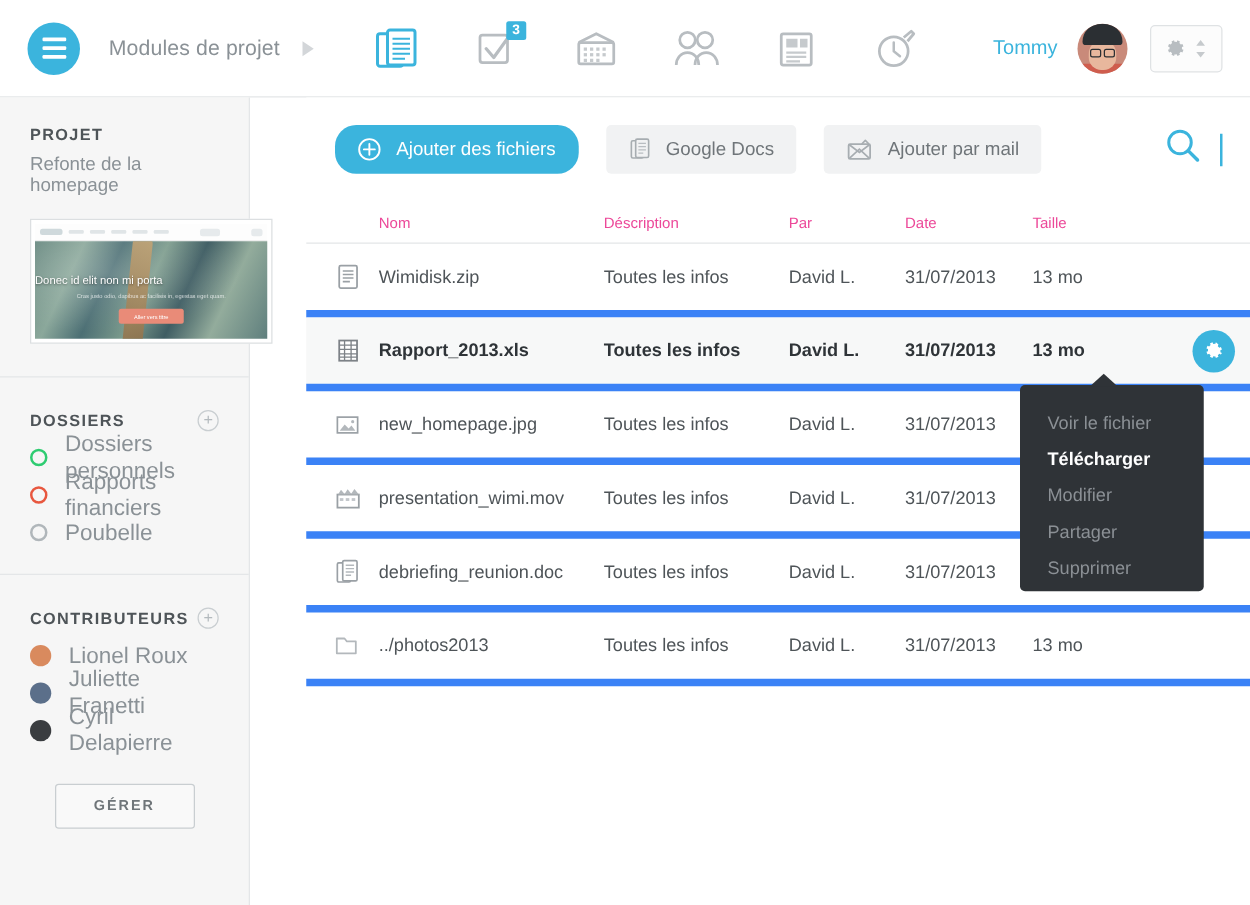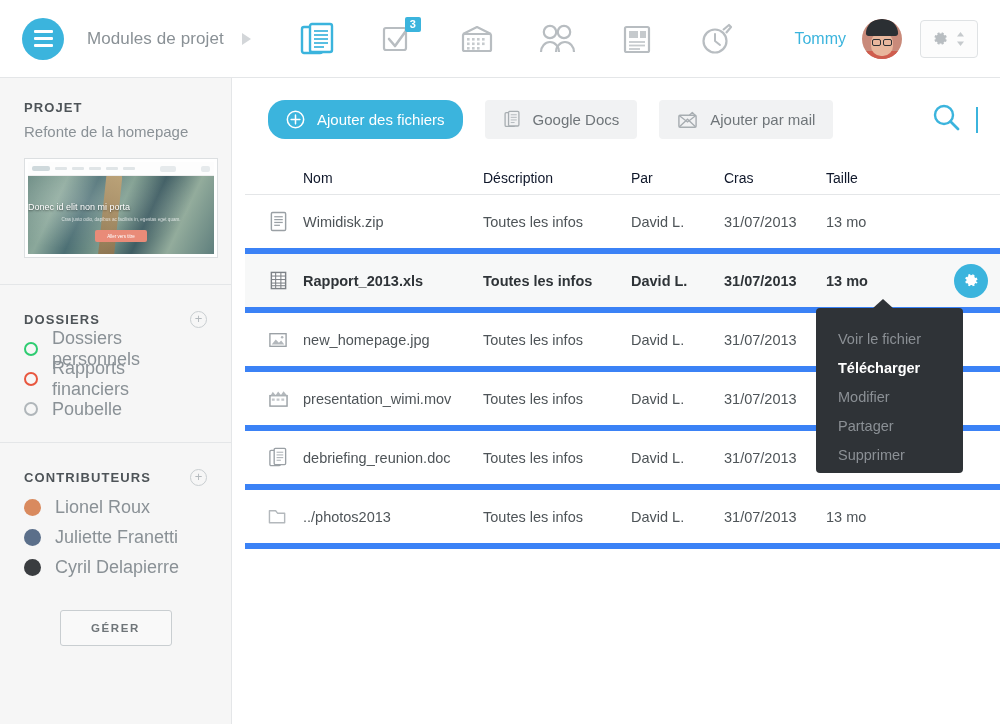--- a/index.html
+++ b/index.html
@@ -59,21 +59,21 @@
   .avatar .shirt { position:absolute; bottom:0; left:0; width:40px; height:8px; background:#cf5d4e; }
   .gearbtn {
     width: 58px; height: 38px; border: 1px solid #dfe2e4; border-radius: 4px;
     background: #fcfcfc; margin-left: 18px; margin-right: 22px;
     display: flex; align-items: center; justify-content: center; gap: 6px; cursor: pointer;
     flex: 0 0 auto;
   }
 
   
   .sidebar {
-    position: absolute; top: 78px; left: 0; width: 232px; height: 646px;
+    position: absolute; top: 78px; left: 0; width: 200px; height: 646px;
     background: #f6f6f6; border-right: 1px solid #e4e6e8;
   }
   .side-sec { padding: 0 24px; }
   .side-title {
     font-size: 13px; letter-spacing: 1.1px; color: #4e5458; font-weight: bold;
     text-transform: uppercase;
   }
   .proj-name { font-size: 15px; color: #8a9196; margin-top: 8px; }
   .thumb {
     margin-top: 18px; width: 194px; height: 100px; border: 1px solid #dcdfe1;
@@ -153,21 +153,21 @@
     display: flex; align-items: center; height: 59px; border-bottom: 6px solid #3b82f6;
     position: relative;
   }
   .row.sel { background: #f7f8f8; }
   .c-icon { width: 58px; display: flex; justify-content: center; flex: 0 0 auto; padding-left: 8px; }
   .c-name { width: 180px; flex: 0 0 auto; }
   .c-desc { width: 148px; flex: 0 0 auto; }
   .c-par  { width: 93px; flex: 0 0 auto; }
   .c-date { width: 102px; flex: 0 0 auto; }
   .c-size { width: 90px; flex: 0 0 auto; }
-  .thead div { font-size: 14px; color: #0f172a; }
+  .thead div { font-size: 12px; color: #ec4899; }
   .row div.cell { font-size: 14.5px; color: #4e5458; }
   .row.sel div.cell { font-weight: bold; color: #2f3438; }
   .gear-fab {
     position: absolute; right: 12px; top: 50%; transform: translateY(-50%);
     width: 34px; height: 34px; border-radius: 50%; background: #3bb4dd;
     display: flex; align-items: center; justify-content: center; cursor: pointer;
   }
 
   
   .ctx {
@@ -410,21 +410,21 @@
         <span class="caret-bar"></span>
       </div>
     </div>
 
     <div class="tbl">
       <div class="thead">
         <div class="c-icon"></div>
         <div class="c-name">Nom</div>
         <div class="c-desc">Déscription</div>
         <div class="c-par">Par</div>
-        <div class="c-date">Cras</div>
+        <div class="c-date">Date</div>
         <div class="c-size">Taille</div>
       </div>
 
       <div class="row">
         <div class="c-icon">
           <svg width="19" height="21" viewBox="0 0 20 22">
             <rect x="2.5" y="1.5" width="15" height="19" rx="1.3" fill="#fff" stroke="#9aa0a5" stroke-width="1.5"></rect>
             <g stroke="#9aa0a5" stroke-width="1.3">
               <line x1="5.5" y1="6" x2="14.5" y2="6"></line>
                 <line x1="5.5" y1="9" x2="14.5" y2="9"></line>

